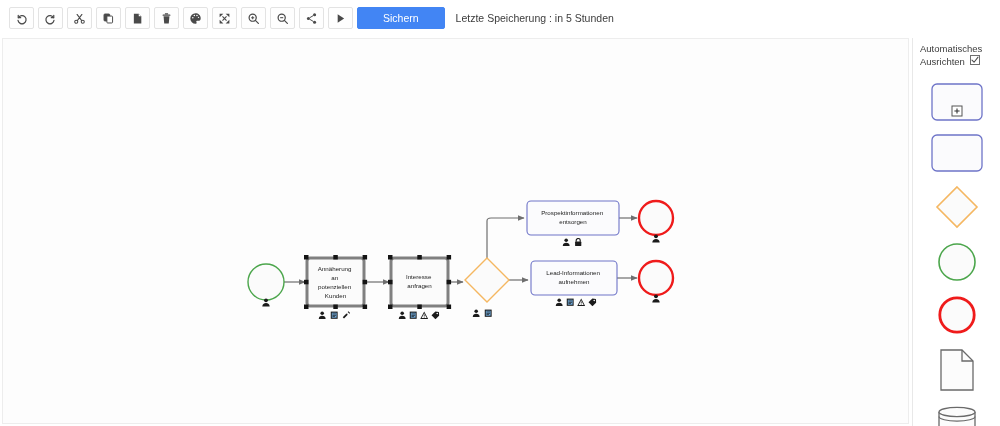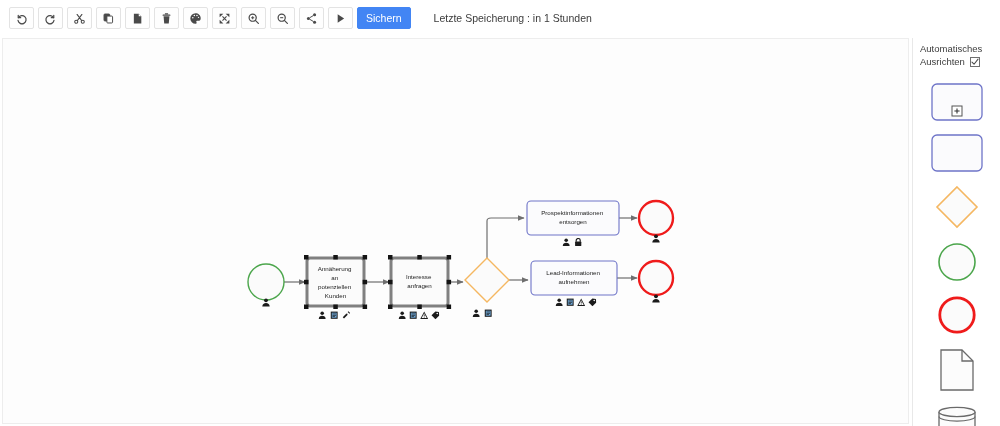--- a/index.html
+++ b/index.html
@@ -33,22 +33,22 @@
   }
   .tb-icon svg { display:block; }
   .tb-btn {
     height: 22px;
     border: 1px solid #e3e3e3;
     border-radius: 2px;
     background: #ffffff;
     color: #3c3c3c;
     font-size: 10.5px;
     line-height: 20px;
-    padding: 0 8px;
-    margin-right: 16px;
+    padding: 0 25px;
+    margin-right: 4px;
     white-space: nowrap;
     cursor: pointer;
   }
   .tb-btn.primary {
     background: #4285f4;
     border-color: #4285f4;
     color: #ffffff;
   }
   #save-status {
     font-size: 10.5px;
@@ -75,21 +75,21 @@
     width: 88px; height: 388px;
     border-left: 1px solid #e8e8e8;
     background: #ffffff;
   }
   #palette-header {
     padding: 4px 0 0 7px;
     font-size: 9.5px;
     color: #3c3c3c;
     line-height: 13px;
   }
-  #align-row { display: flex; align-items: center; gap: 5px; }
+  #align-row { display: flex; align-items: flex-start; gap: 5px; }
   .checkbox {
     width: 10px; height: 10px;
     border: 1px solid #6f6f6f;
     background: #fff;
     display: inline-flex;
     align-items: center; justify-content: center;
     cursor: pointer;
   }
   .checkbox svg { display:block; }
   #palette-items {
@@ -196,21 +196,21 @@
       </svg>
     </div>
 
     <div class="tb-icon">
       <svg width="13" height="13" viewBox="0 0 16 16" fill="#4a4a4a">
         <path d="M4.5 2.8 12.5 8l-8 5.2z"></path>
       </svg>
     </div>
 
     <button class="tb-btn primary">Sichern</button>
-    <div id="save-status">Letzte Speicherung : in 1 Stunden</div>
+    <div id="save-status">Letzte Speicherung : in 5 Stunden</div>
   </div>
 
   <div id="canvas">
     <svg id="diagram" viewBox="0 0 907 386" xmlns="http://www.w3.org/2000/svg">
       <defs>
         <marker id="arrow" markerWidth="7" markerHeight="7" refX="6.4" refY="3" orient="auto" markerUnits="userSpaceOnUse">
           <path d="M0,0 L7,3 L0,6 z" fill="#6f6f6f"></path>
         </marker>
 
         <symbol id="gl-person" viewBox="0 0 10 10">

